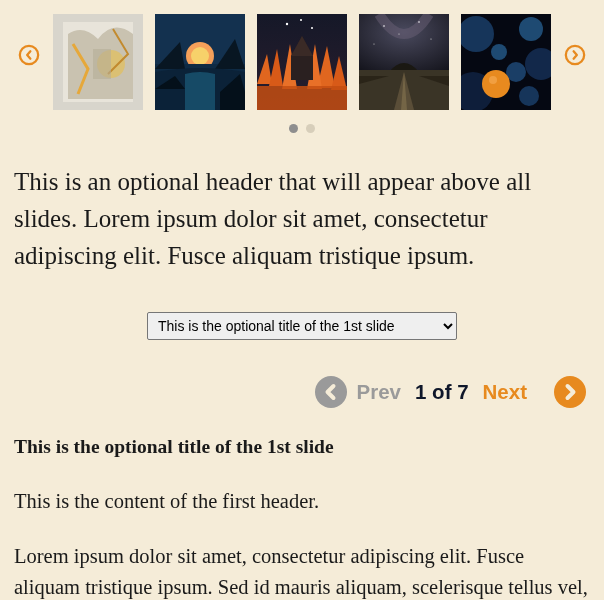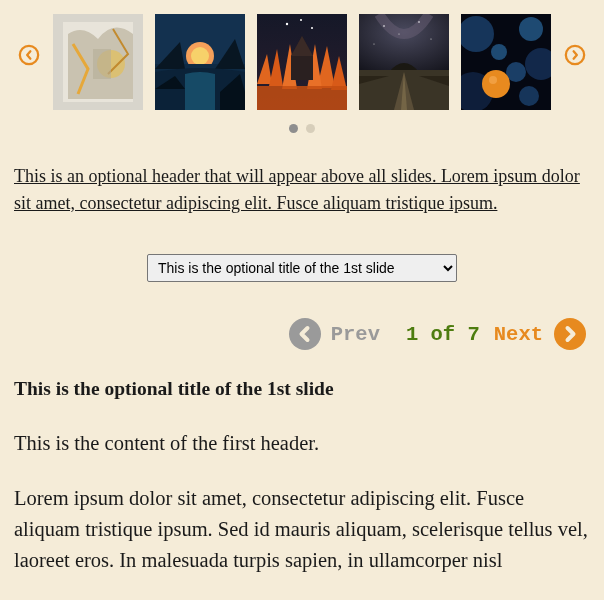--- a/index.html
+++ b/index.html
@@ -44,24 +44,23 @@
     margin-top: 14px;
   }
   .dot {
     width: 9px;
     height: 9px;
     border-radius: 50%;
     background: #d7ceba;
   }
   .dot.active { background: #8e8e8e; }
   .header-text {
-    font-size: 18px;
+    font-size: 25px;
     line-height: 1.48;
     padding: 30px 14px 0 14px;
-    text-decoration: underline;
   }
   .select-row {
     display: flex;
     justify-content: center;
     margin-top: 38px;
   }
   select {
     font-family: Arial, sans-serif;
     font-size: 14px;
     padding: 4px 6px;
@@ -70,42 +69,41 @@
     border-radius: 2px;
     width: 310px;
     height: 28px;
   }
   .nav-row {
     display: flex;
     justify-content: flex-end;
     align-items: center;
     gap: 14px;
     padding: 36px 18px 0 0;
-    font-family: Liberation Mono, monospace;
+    font-family: Liberation Sans, sans-serif;
     font-weight: bold;
     font-size: 20.5px;
   }
   .nav-prev {
     display: flex;
     align-items: center;
     gap: 10px;
     color: #9a9a9a;
   }
   .nav-prev .circ {
     width: 32px; height: 32px;
   }
   .nav-count {
-    color: #4d7c0f;
+    color: #0f172a;
     font-weight: bold;
-    margin-left: 12px;
   }
   .nav-next {
     display: flex;
     align-items: center;
-    gap: 11px;
+    gap: 27px;
     color: #e78a1f;
     cursor: pointer;
   }
   .nav-next .circ {
     width: 32px; height: 32px;
   }
   .slide-title {
     font-size: 19.5px;
     font-weight: bold;
     padding: 28px 14px 0 14px;

